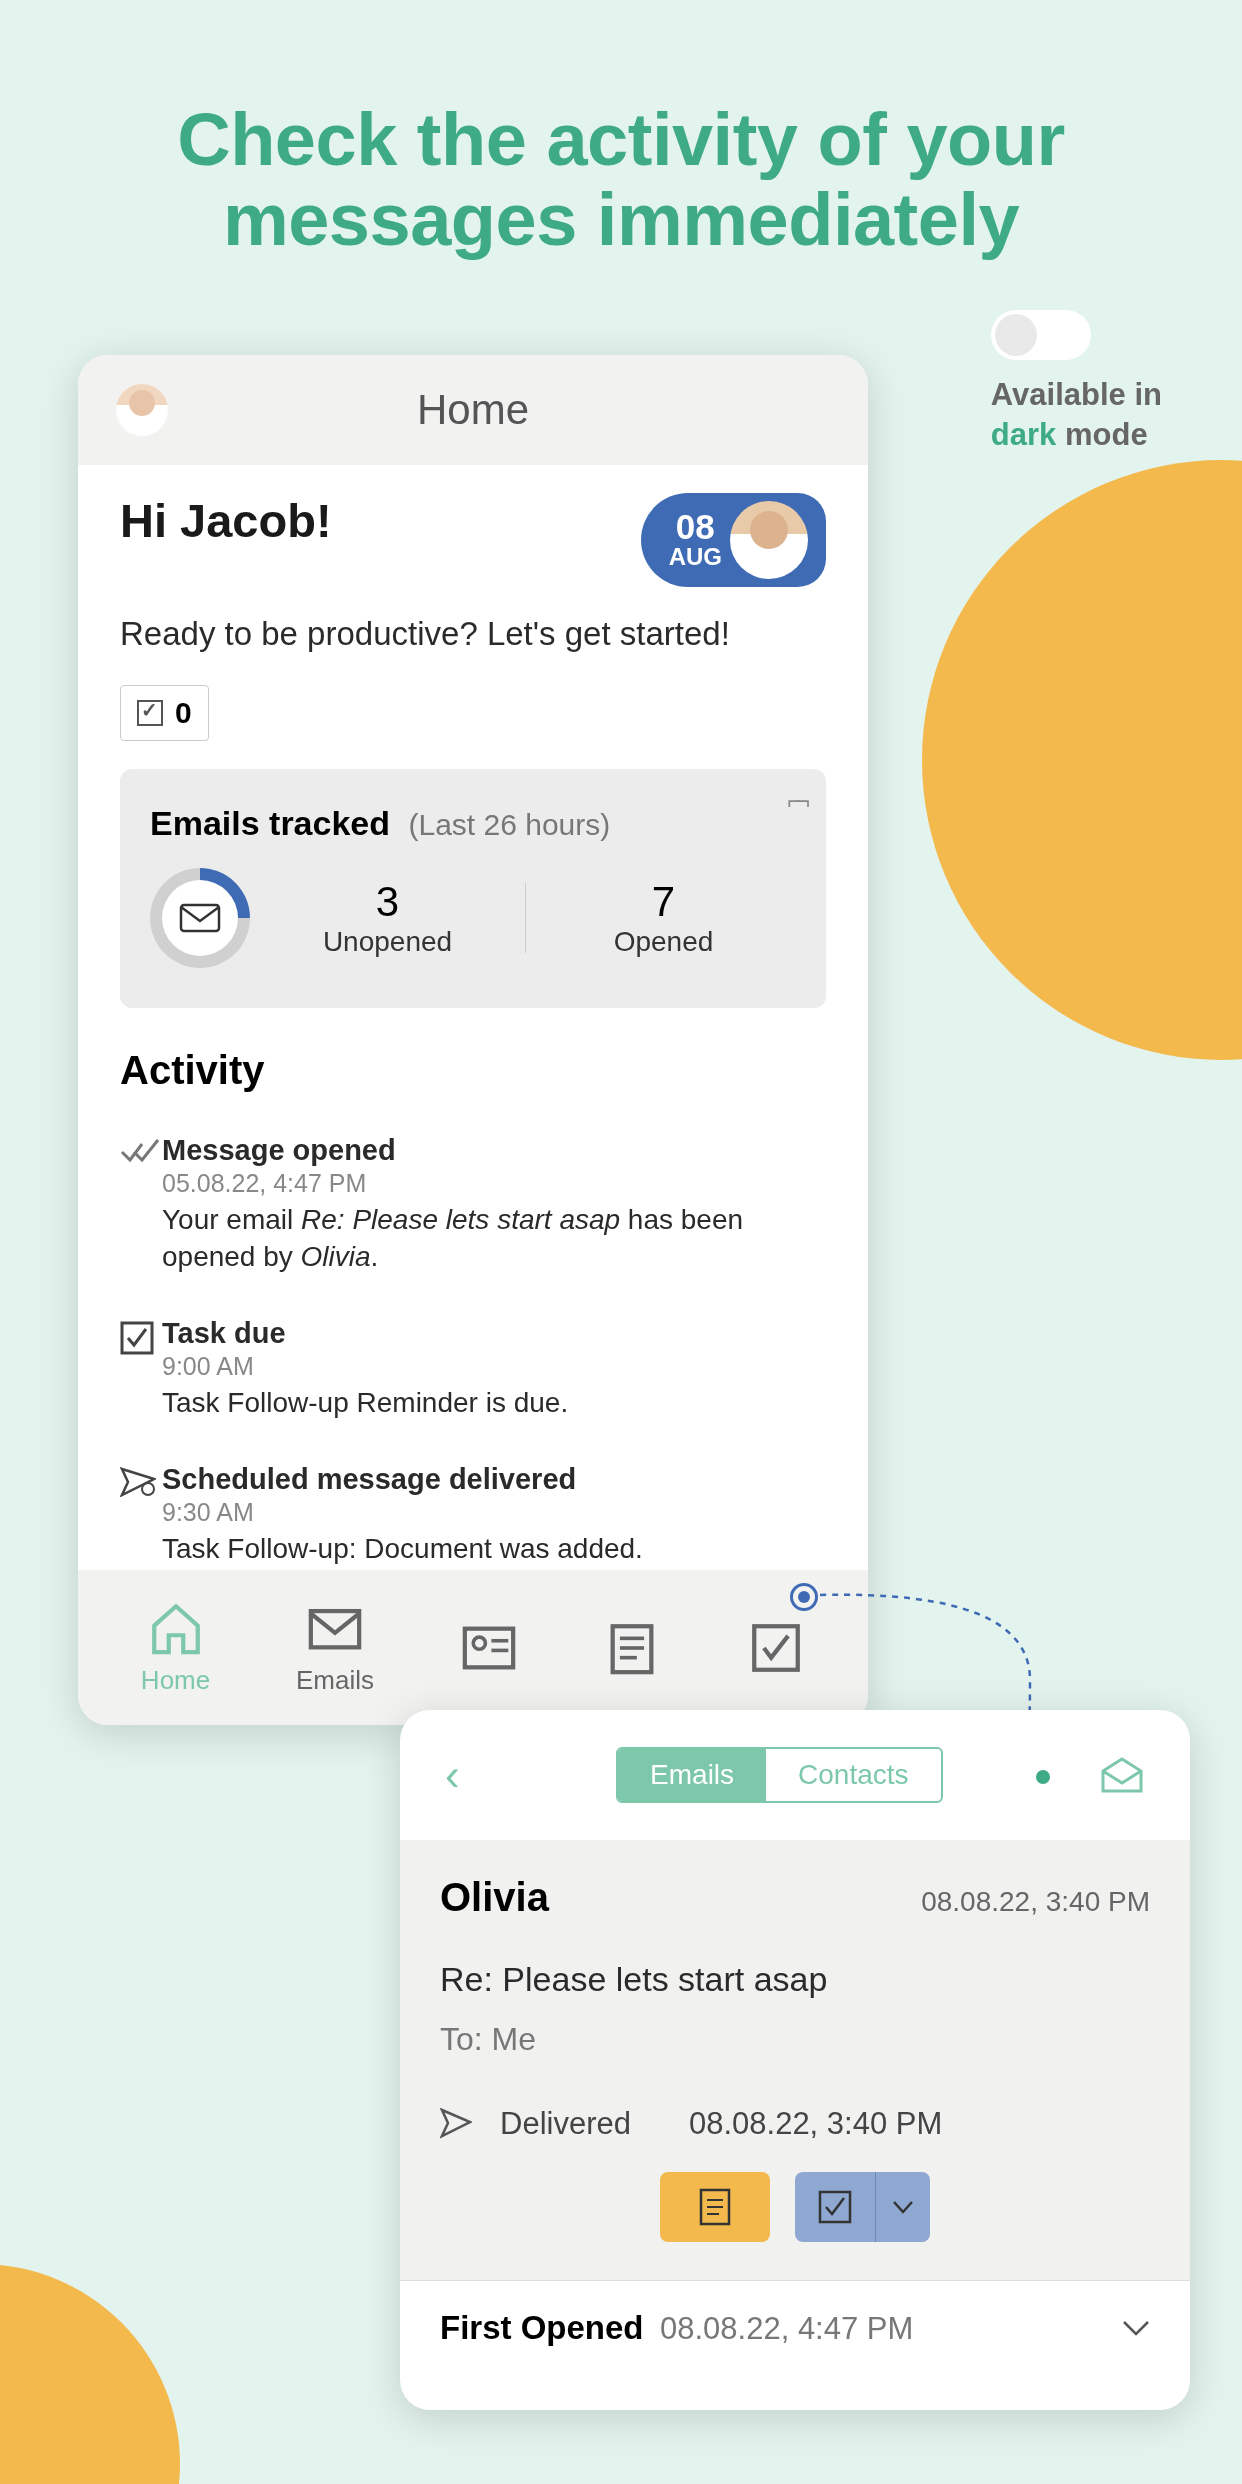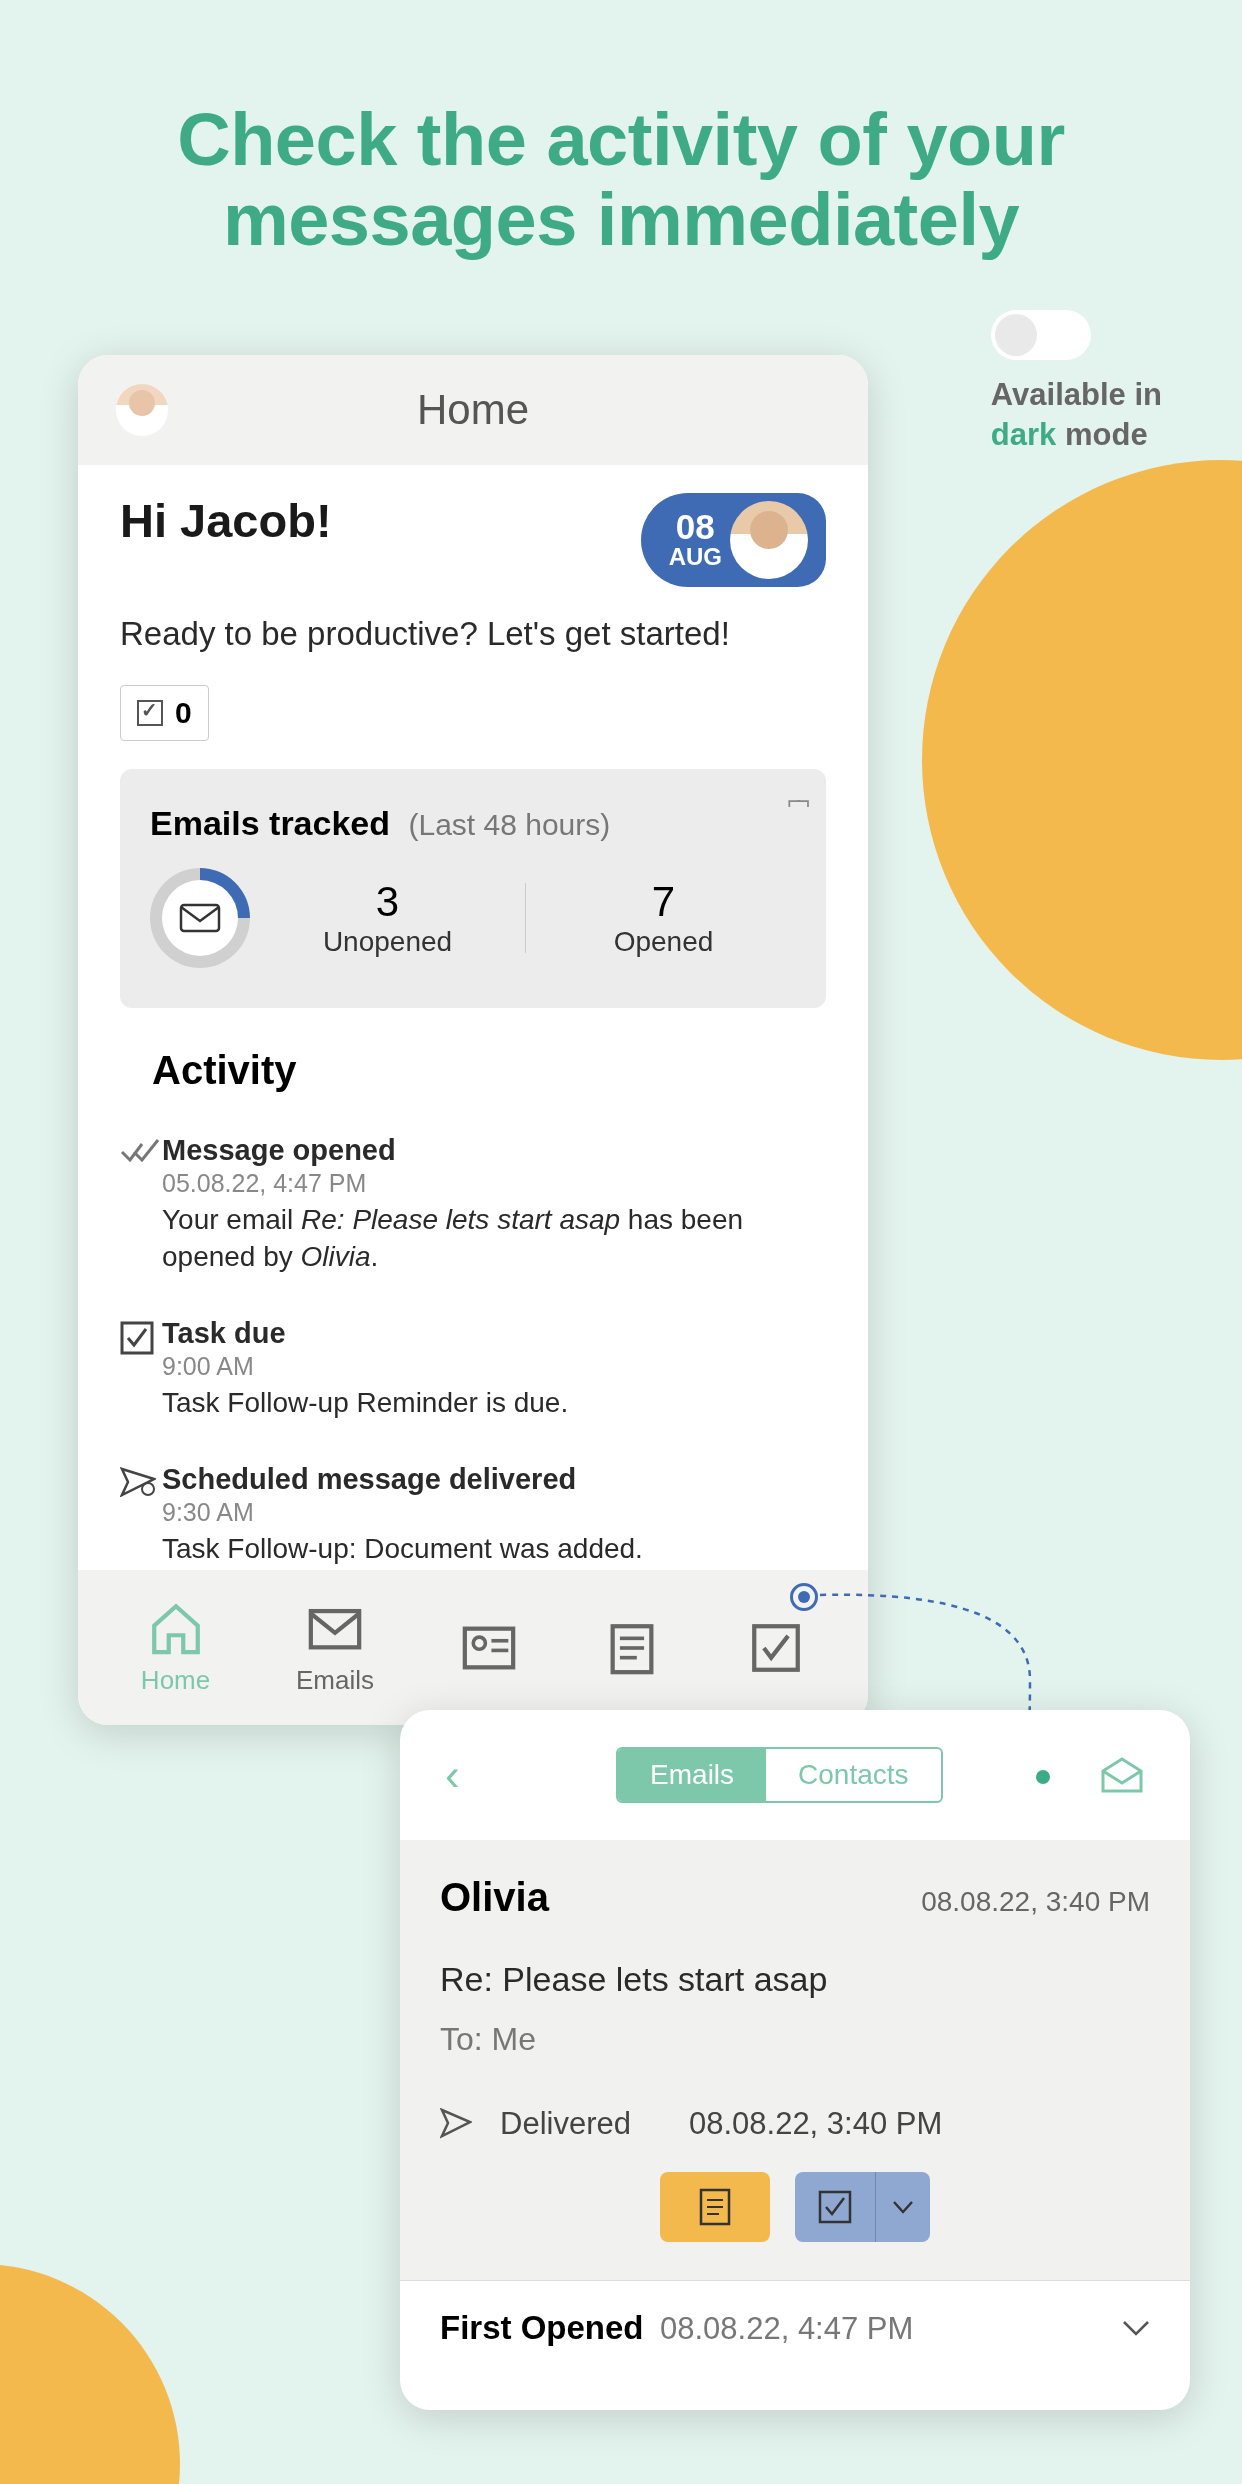--- a/index.html
+++ b/index.html
@@ -211,21 +211,20 @@
   display:flex;align-items:center;justify-content:center;
 }
 .stat { flex:1; text-align:center; }
 .stat-num { font-size:42px; font-weight:500;}
 .stat-lbl { font-size:28px; color:#333;}
 .stat-divider { width:1px; height:70px; background:#ccc;}
 .activity-title {
   font-size: 40px;
   font-weight: 700;
   margin-top: 40px;
-  margin-left: 32px;
 }
 .act-item {
   display:flex;
   margin-top:41px;
 }
 .act-icon { width:42px; padding-top:4px;}
 .act-content { flex:1; }
 .act-title { font-size:29px; font-weight:700; color:#2a2a2a;}
 .act-time { font-size:25px; color:#888; margin:2px 0 3px;}
 .act-desc { font-size:28px; color:#2a2a2a; line-height:1.35;}
@@ -393,21 +392,21 @@
       </div>
     </div>
     <div class="subgreet">Ready to be productive? Let's get started!</div>
     <div class="task-box">
       <span class="chk"></span>
       <span>0</span>
     </div>
     <div class="tracked-card">
       <span class="expand-icon">⌐ ¬</span>
       <span class="tracked-title">Emails tracked</span>
-      <span class="tracked-sub">(Last 48 hours)</span>
+      <span class="tracked-sub">(Last 26 hours)</span>
       <div class="tracked-row">
         <div class="ring">
           <div class="ring-inner">
             <svg width="42" height="30">
                 <rect x="2" y="2" width="38" height="26" rx="3" fill="none" stroke="#333" stroke-width="2.5"></rect>
                 <path d="M2 4 L21 18 L40 4" fill="none" stroke="#333" stroke-width="2.5"></path>
               </svg>
           </div>
         </div>
         <div class="stat">

